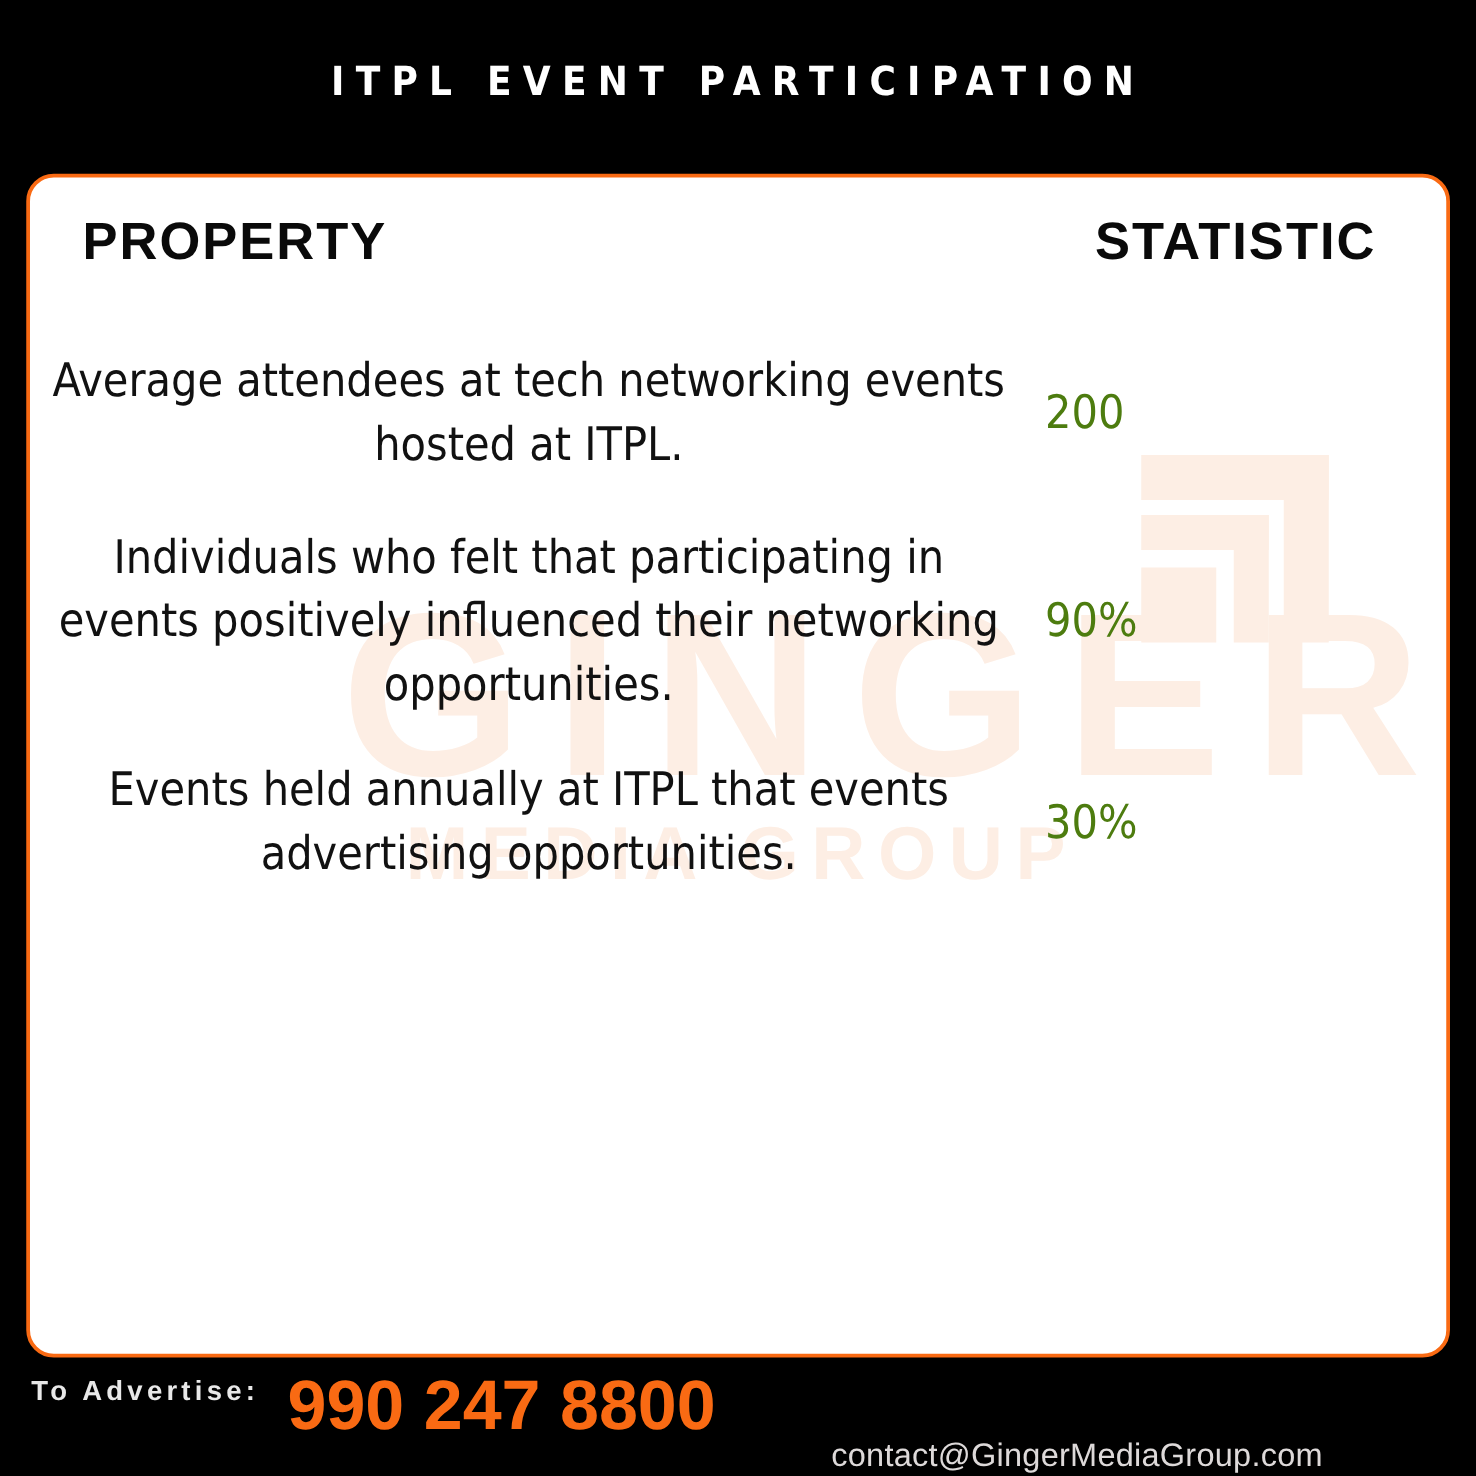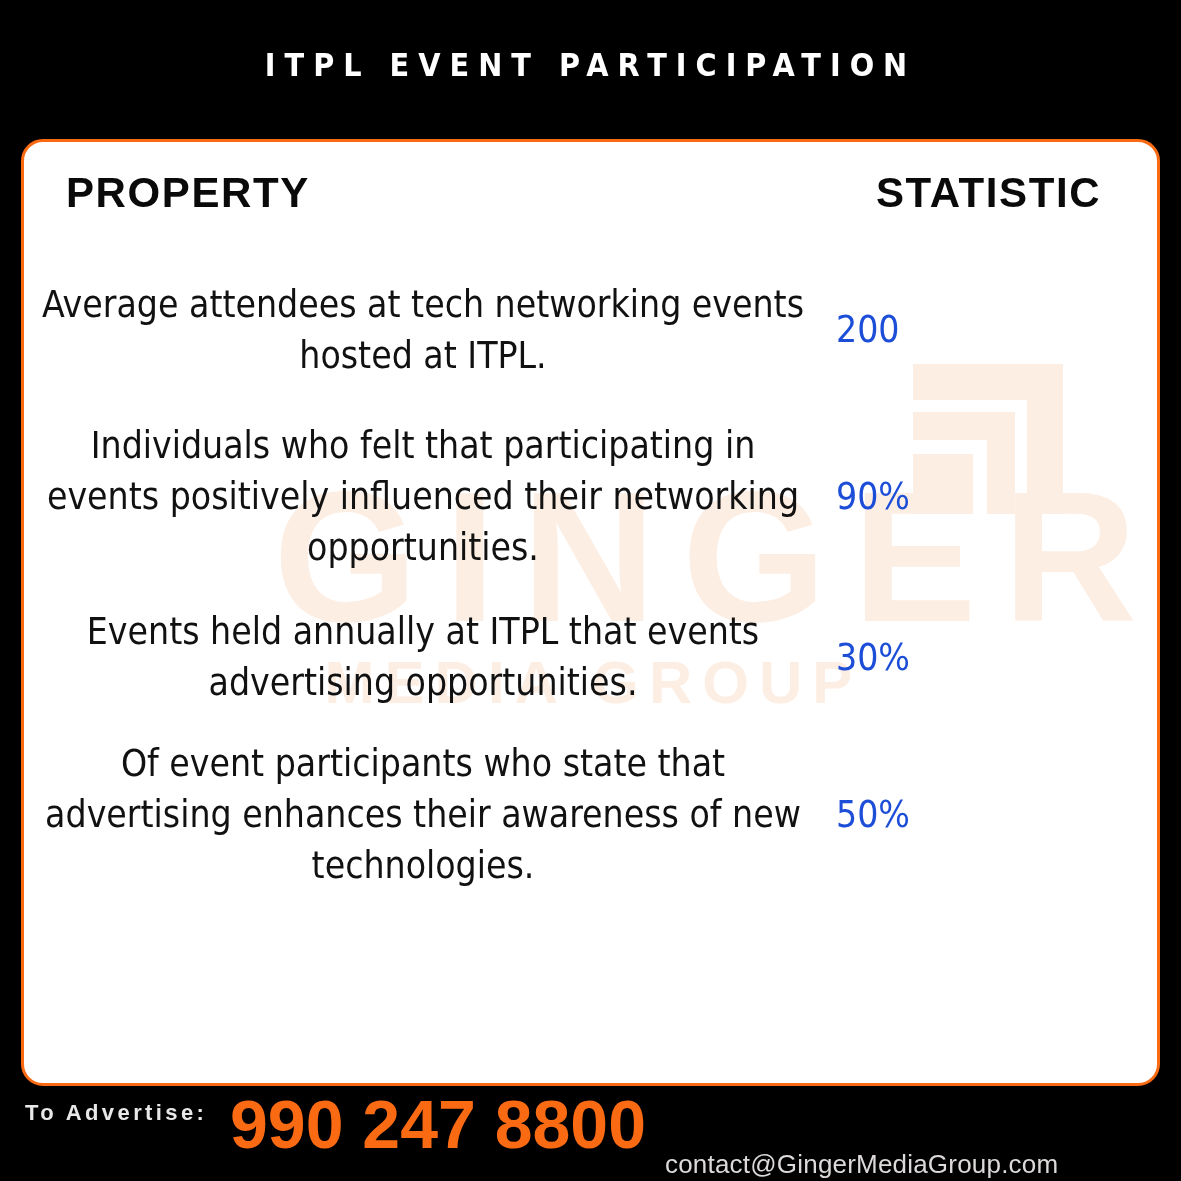--- a/index.html
+++ b/index.html
@@ -185,21 +185,21 @@
     color: #111111;
     padding: 0 14px 0 12px;
     text-align: center;
   }
   .cell-stat {
     font-family: "DejaVu Sans Condensed", "Liberation Sans Narrow", "Liberation Sans", sans-serif;
     font-stretch: condensed;
     font-weight: 400;
     font-size: 37px;
     line-height: 51px;
-    color: #1d4ed8;
+    color: #4d7c0f;
     padding-left: 12px;
     text-align: left;
   }
 
   .r0 td { height: 171px; }
   .r1 td { height: 163px; }
   .r2 td { height: 158px; }
   .r3 td { height: 190px; }
   .r4 td { height: 156px; }
 
@@ -223,21 +223,21 @@
     letter-spacing: 3.4px;
     line-height: 30px;
   }
   #phone {
     position: absolute;
     left: 230px;
     top: 2px;
     color: #F96A13;
     font-family: "Liberation Sans", sans-serif;
     font-weight: 700;
-    font-size: 68px;
+    font-size: 56px;
     letter-spacing: 0px;
     line-height: 64px;
     white-space: nowrap;
   }
   #email {
     position: absolute;
     left: 665px;
     top: 16px;
     color: #ddd9d9;
     font-family: "Liberation Sans", sans-serif;
@@ -303,28 +303,20 @@
           </td>
         </tr>
         <tr class="data-row r2">
           <td class="d-prop">
             <div class="cell-prop">Events held annually at ITPL that events advertising opportunities.</div>
           </td>
           <td class="d-stat">
             <div class="cell-stat">30%</div>
           </td>
         </tr>
-        <tr class="data-row r4">
-          <td class="d-prop">
-            <div class="cell-prop">Of event participants who state that advertising enhances their awareness of new technologies.</div>
-          </td>
-          <td class="d-stat">
-            <div class="cell-stat">50%</div>
-          </td>
-        </tr>
       </tbody>
     </table>
   </div>
 
   <div id="footer">
     <div id="advertise-label">To Advertise:</div>
     <div id="phone">990 247 8800</div>
     <div id="email">contact@GingerMediaGroup.com</div>
   </div>
 

